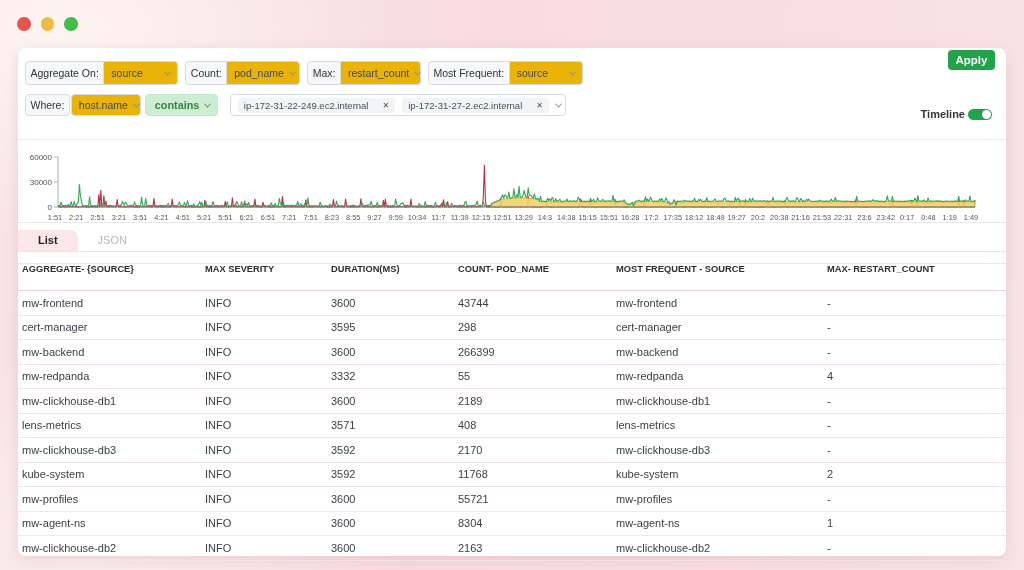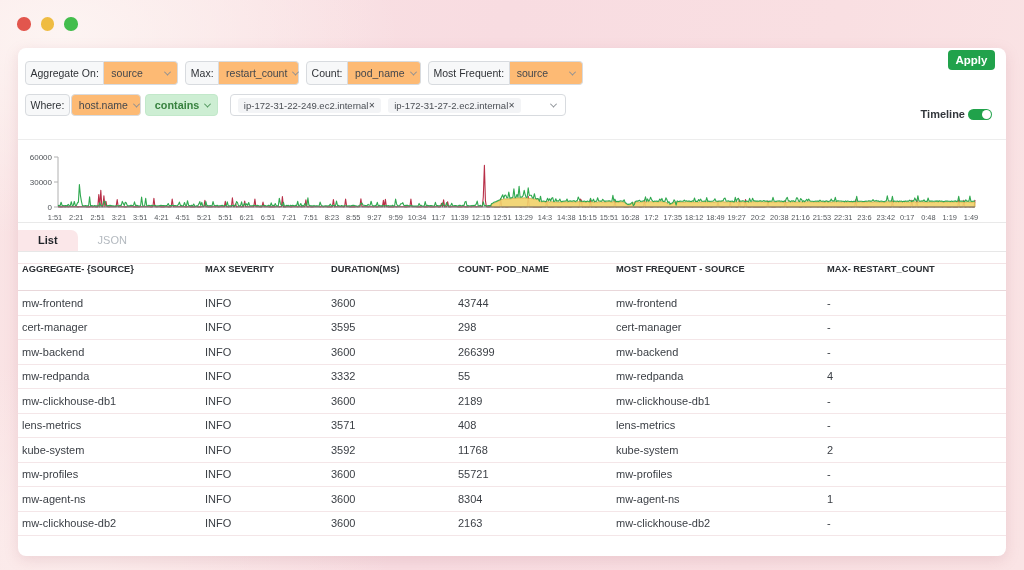--- a/index.html
+++ b/index.html
@@ -25,40 +25,40 @@
   .frow1 { top:13px; gap:7px; height:24px; }
   .frow2 { top:46px; height:22px; }
   .fgroup { display:flex; align-items:stretch; }
   .flabel {
     display:flex; align-items:center; padding:0 4.5px;
     background:#f7f8f9; border:1px solid #d8dbdf; border-radius:4px 0 0 4px;
     font-size:10.5px; color:#2f3237; white-space:nowrap;
   }
   .fselect {
     display:flex; align-items:center; justify-content:space-between; padding:0 7px;
-    background:#fdba74; border:1px solid #d8dbdf; border-left:none;
+    background:#eab308; border:1px solid #d8dbdf; border-left:none;
     border-radius:0 4px 4px 0; font-size:10.5px; color:#43474d; white-space:nowrap;
     cursor:pointer;
   }
   .chev { width:5px; height:5px; border-right:1.3px solid #8a8f95; border-bottom:1.3px solid #8a8f95;
           transform:rotate(45deg) translate(-1px,-1px); flex:0 0 auto; margin-left:6px; }
   .wlabel { border-radius:4px; margin-right:1px; }
   .wselect { border:1px solid #d8dbdf; border-radius:4px; width:70px; margin-right:4px; }
   .opselect {
     display:flex; align-items:center; justify-content:space-between; width:73px; padding:0 9px;
     border-radius:4px; background:#cdeed3; border:1px solid #c2e8ca; font-size:10.8px;
     font-weight:700; color:#37823f; cursor:pointer; margin-right:12px;
   }
   .opselect .chev { border-color:#4a9157; }
   .multisel {
     display:flex; align-items:center; gap:7px; width:336px; padding:0 9px 0 7px;
     background:#fff; border:1px solid #d8dbdf; border-radius:4px; cursor:pointer;
   }
   .chip {
-    display:flex; align-items:center; gap:0; padding:2px 6px;
+    display:flex; align-items:center; gap:14px; padding:2px 6px;
     background:#f3f4f6; border-radius:3px; font-size:9.5px; color:#4a4e54; white-space:nowrap;
   }
   .chip .x { font-size:8px; font-weight:700; color:#4a4e54; cursor:pointer; }
   .multisel .chev { margin-left:auto; }
   .apply {
     position:absolute; top:2px; right:11px; width:47px; height:20px;
     background:#21a24b; color:#fff; border:none; border-radius:4px;
     font-family:inherit; font-size:11.5px; font-weight:700; cursor:pointer;
   }
   .timelinebox { position:absolute; top:60px; right:14px; display:flex; flex-direction:row; align-items:center; gap:3px; }
@@ -94,30 +94,30 @@
   <div class="filters">
     <div class="frow frow1">
       <div class="fgroup">
         <div class="flabel">Aggregate On:</div>
         <div class="fselect" style="width:74px">
             <span>source</span>
             <i class="chev"></i>
           </div>
       </div>
       <div class="fgroup">
+        <div class="flabel">Count:</div>
+        <div class="fselect" style="width:73px">
+            <span>pod_name</span>
+            <i class="chev"></i>
+          </div>
+      </div>
+      <div class="fgroup">
         <div class="flabel">Max:</div>
         <div class="fselect" style="width:80px">
             <span>restart_count</span>
-            <i class="chev"></i>
-          </div>
-      </div>
-      <div class="fgroup">
-        <div class="flabel">Count:</div>
-        <div class="fselect" style="width:73px">
-            <span>pod_name</span>
             <i class="chev"></i>
           </div>
       </div>
       <div class="fgroup">
         <div class="flabel">Most Frequent:</div>
         <div class="fselect" style="width:73px">
             <span>source</span>
             <i class="chev"></i>
           </div>
       </div>
@@ -281,20 +281,28 @@
           </tr>
           <tr>
             <td>lens-metrics</td>
             <td>INFO</td>
             <td>3571</td>
             <td>408</td>
             <td>lens-metrics</td>
             <td>-</td>
           </tr>
           <tr>
+            <td>mw-clickhouse-db3</td>
+            <td>INFO</td>
+            <td>3592</td>
+            <td>2170</td>
+            <td>mw-clickhouse-db3</td>
+            <td>-</td>
+          </tr>
+          <tr>
             <td>kube-system</td>
             <td>INFO</td>
             <td>3592</td>
             <td>11768</td>
             <td>kube-system</td>
             <td>2</td>
           </tr>
           <tr>
             <td>mw-profiles</td>
             <td>INFO</td>

